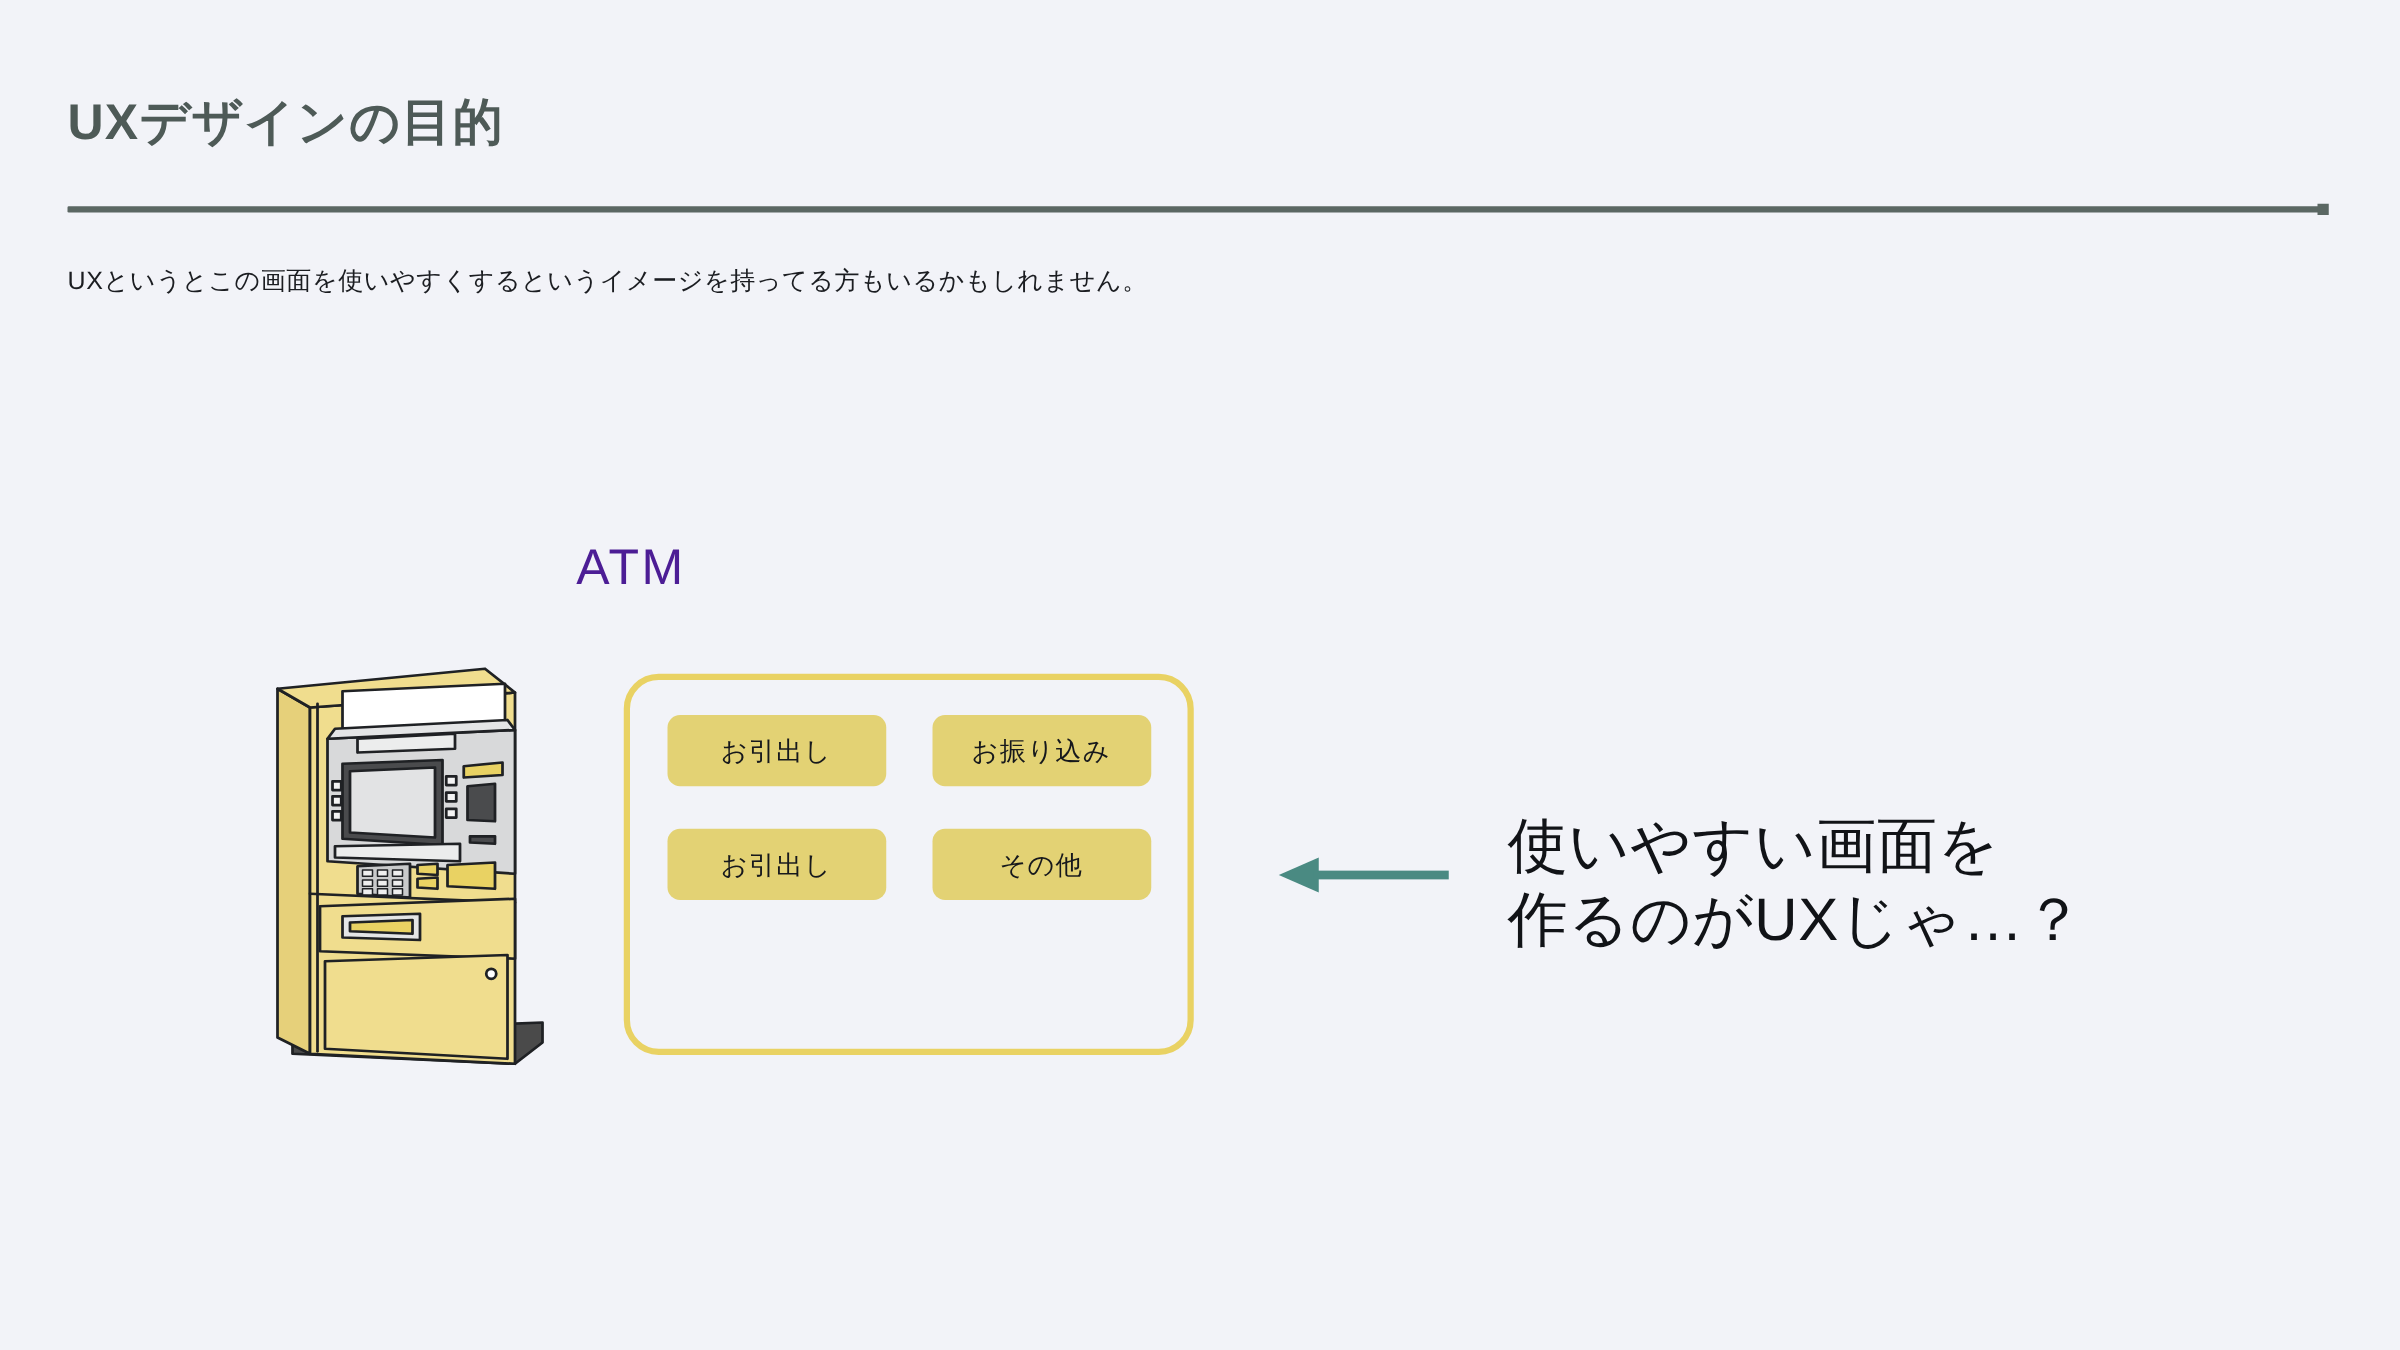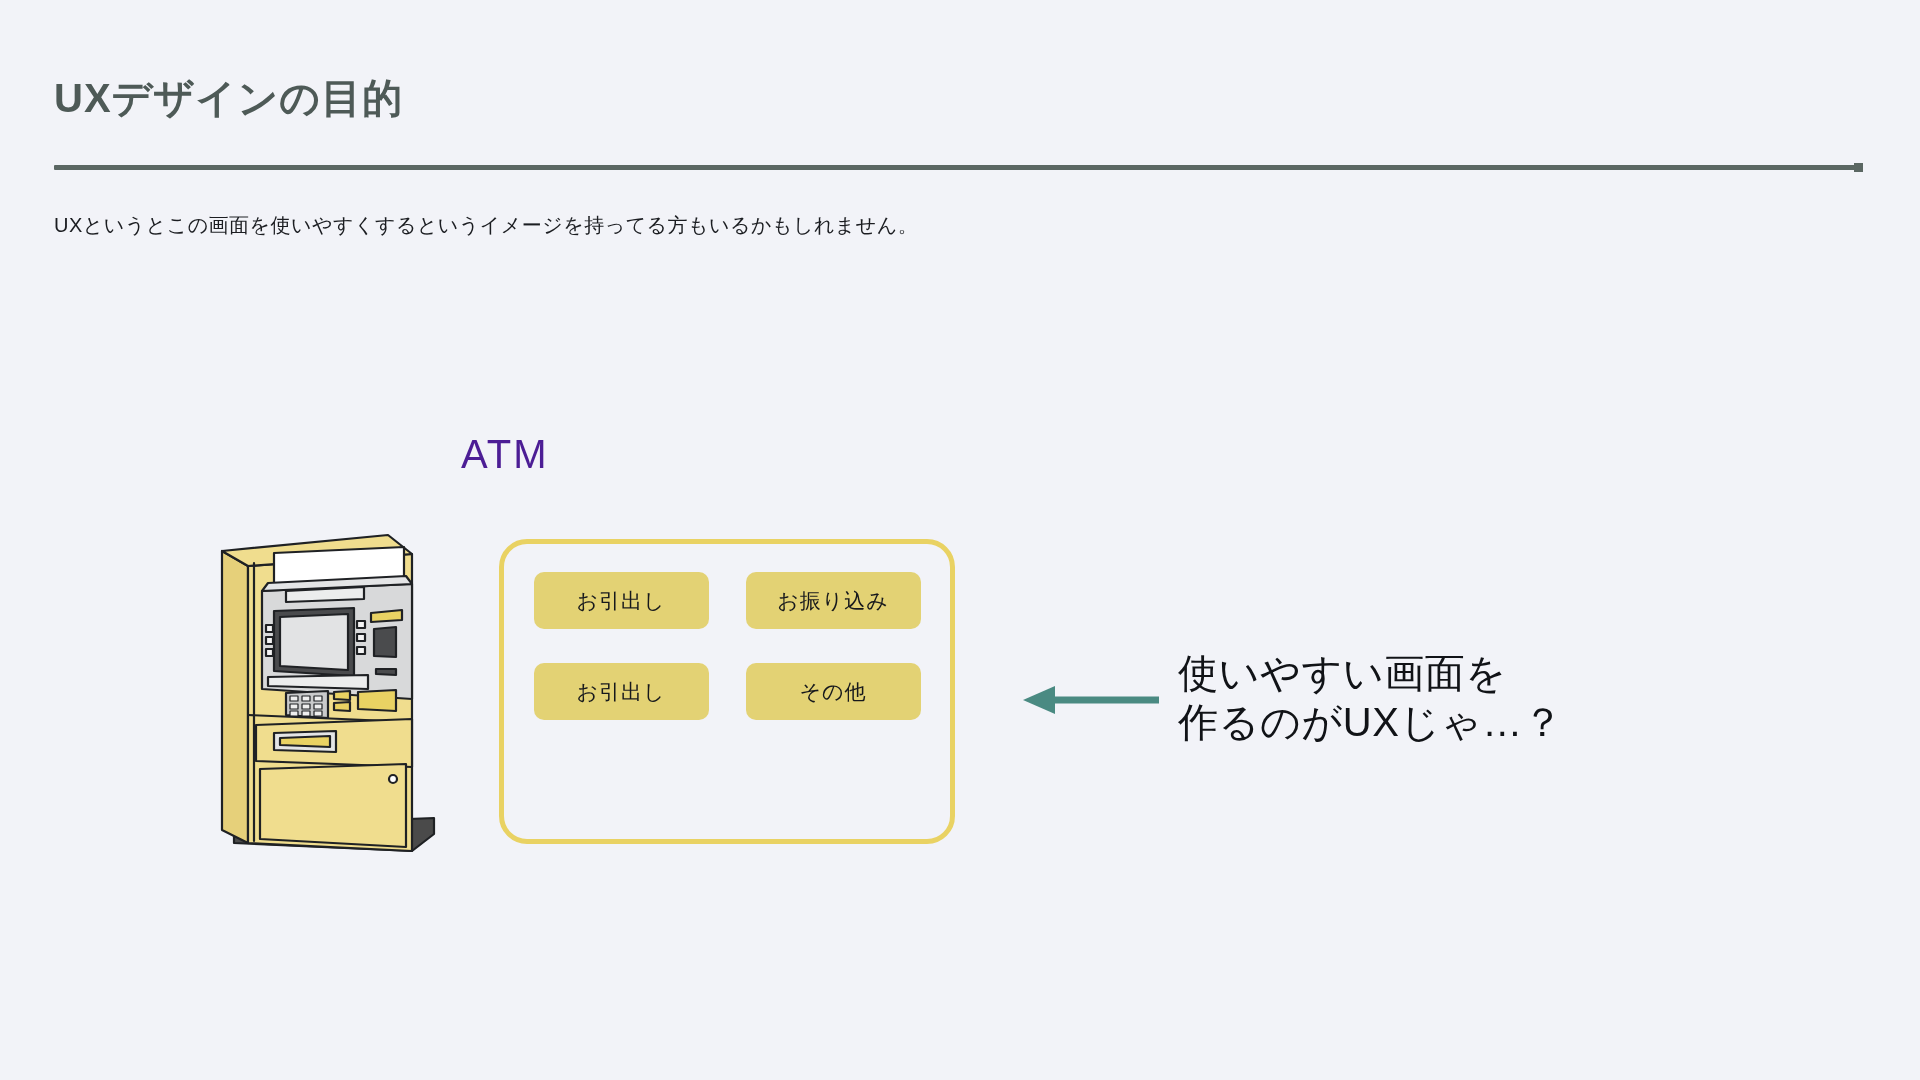--- a/index.html
+++ b/index.html
@@ -123,23 +123,23 @@
   
   .annotation-arrow {
     position: absolute;
     left: 1021px;
     top: 648px;
     width: 140px;
     height: 36px;
   }
   .annotation-text {
     position: absolute;
-    left: 1178px;
+    left: 1206px;
     top: 615px;
-    font-size: 40px;
+    font-size: 48px;
     color: #111317;
     line-height: 1.22;
     letter-spacing: 0.5px;
     white-space: pre-line;
   }
 </style>
 </head>
 <body>
 
 <div class="slide">

